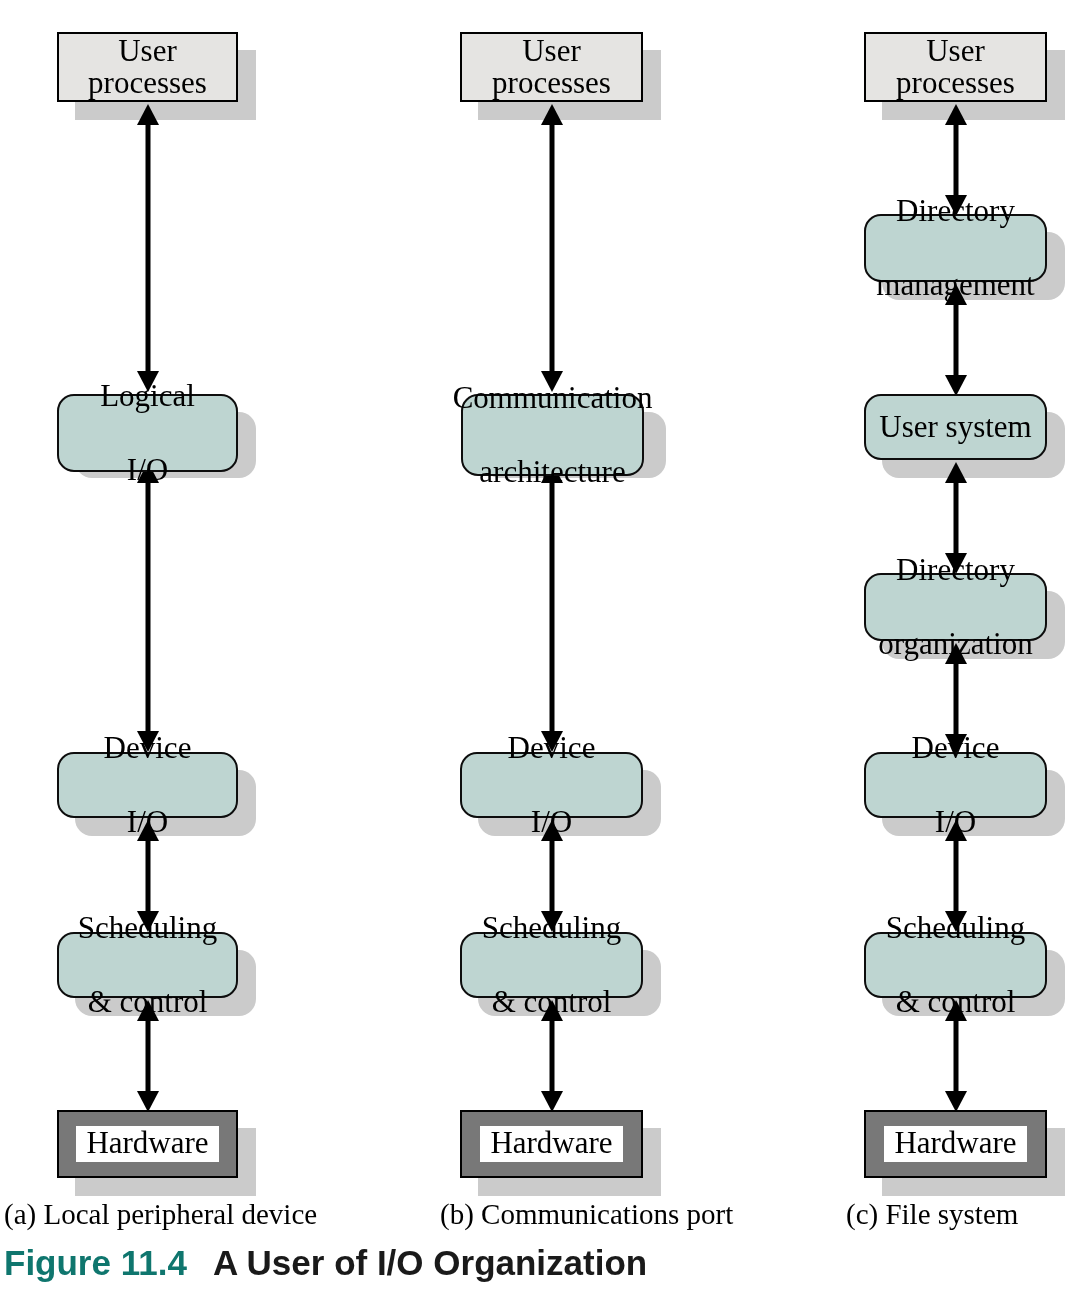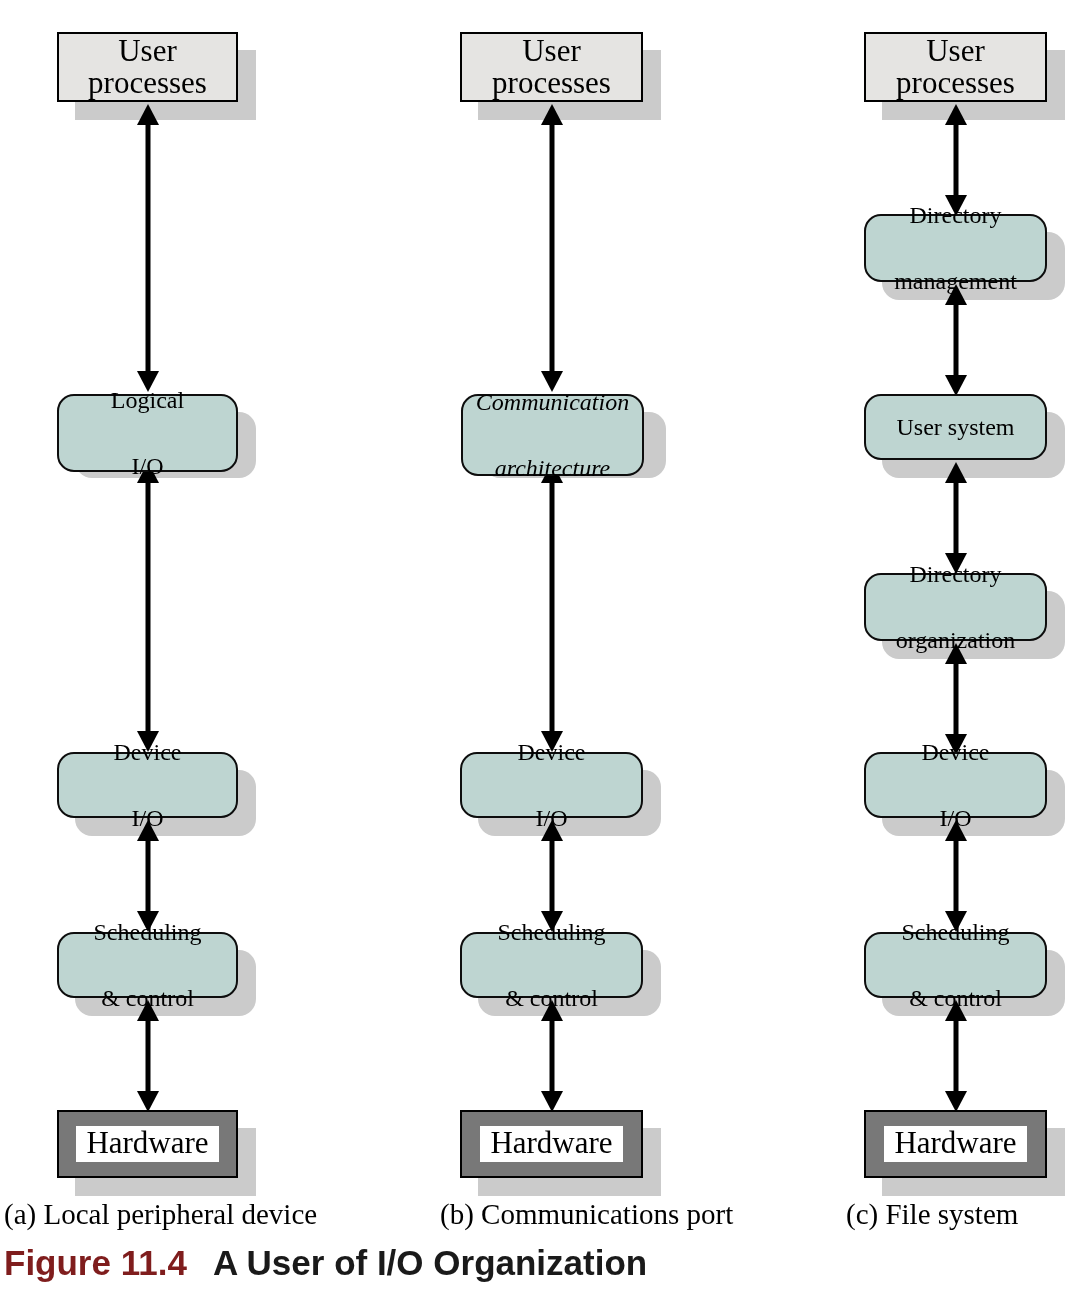--- a/index.html
+++ b/index.html
@@ -46,21 +46,21 @@
   .node.plain {
     background: #e5e4e2;
     border: 2.5px solid #000000;
     border-radius: 0;
     font-size: 31px;
   }
   .node.process {
     background: #bed5d1;
     border: 2.5px solid #0d0d0d;
     border-radius: 17px;
-    font-size: 24px;
+    font-size: 31px;
     gap: 41px;
   }
   .node.hardware {
     background: #787878;
     border: 2.5px solid #000000;
     border-radius: 0;
     font-size: 31px;
   }
   .node.hardware .line {
     background: #ffffff;
@@ -109,21 +109,21 @@
   #figure-caption {
     position: absolute;
     left: 4px;
     top: 1243px;
     white-space: nowrap;
     font-family: "Liberation Sans", "DejaVu Sans", sans-serif;
     font-weight: bold;
     font-size: 35px;
     z-index: 4;
   }
-  #figure-caption .fignum { color: #7f1d1d; }
+  #figure-caption .fignum { color: #0f766e; }
   #figure-caption .figtitle { color: #1a1a1a; margin-left: 26px; }
 </style>
 </head>
 <body>
 
 <div id="figure-root">
 
   <div class="shadow" style="left:75px; top:50px; width:181px; height:70px;"></div>
   <div class="node plain" style="left:57px; top:32px; width:181px; height:70px;">
     <span class="line">User</span>
@@ -185,21 +185,21 @@
     <span class="line">processes</span>
   </div>
 
   <div class="arrow" style="left:539px; top:104px; width:26px; height:288px;">
     <div class="head up"></div>
     <div class="stem" style="top:14px; height:260px;"></div>
     <div class="head down"></div>
   </div>
 
   <div class="shadow round" style="left:483px; top:412px; width:183px; height:66px;"></div>
-  <div class="node process" style="left:461px; top:394px; width:183px; height:82px;font-style:italic;">
+  <div class="node process" style="left:461px; top:394px; width:183px; height:82px;">
     <span class="line">Communication</span>
     <span class="line">architecture</span>
   </div>
 
   <div class="arrow" style="left:539px; top:462px; width:26px; height:290px;">
     <div class="head up"></div>
     <div class="stem" style="top:14px; height:262px;"></div>
     <div class="head down"></div>
   </div>
 

